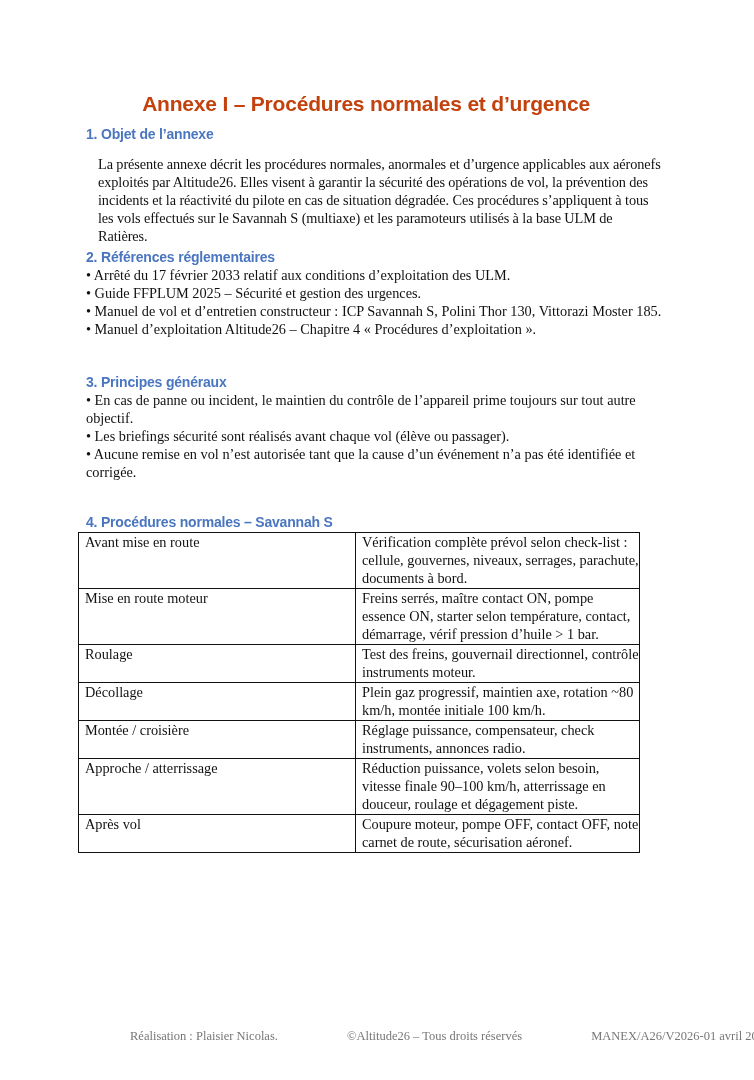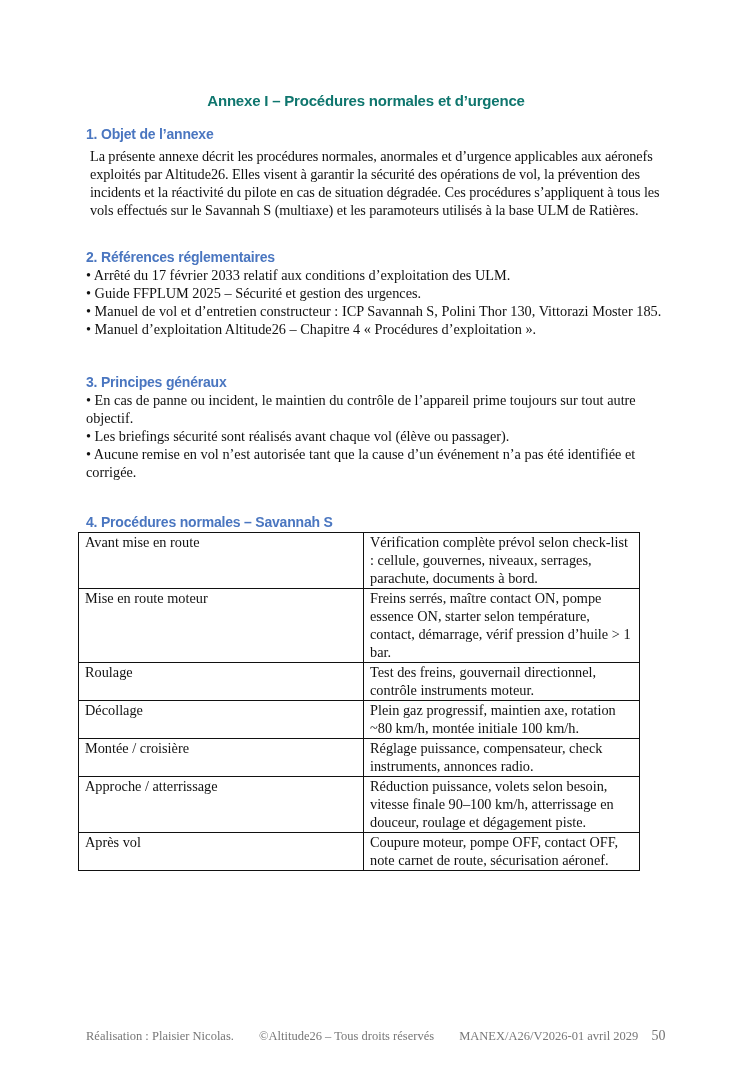--- a/index.html
+++ b/index.html
@@ -1,33 +1,33 @@
 <!DOCTYPE html>
 <html><head>
   <meta charset="utf-8">
   <style>
     html, body { margin: 0; padding: 0; background: #ffffff; }
     body { width: 754px; height: 1080px; position: relative; overflow: hidden;
       font-family: "Liberation Serif", serif; color: #111; }
     .page { position: absolute; left: 86px; top: 0; width: 590px; }
     .title { position: absolute; left: 0; top: 92px; width: 560px; text-align: center;
-      font-family: "Liberation Sans", sans-serif; font-weight: bold; font-size: 15px;
-      color: #0f766e; letter-spacing: -0.2px; }
+      font-family: "Liberation Sans", sans-serif; font-weight: bold; font-size: 21px;
+      color: #c2410c; letter-spacing: -0.2px; }
     .h { font-family: "Liberation Sans", sans-serif; font-weight: bold; font-size: 14px;
       color: #4a76c0; margin: 0; line-height: 18px; letter-spacing: -0.2px; }
-    .p { font-size: 14.3px; line-height: 18px; margin: 4px; letter-spacing: -0.1px; }
+    .p { font-size: 14.3px; line-height: 18px; margin: 12px; letter-spacing: -0.1px; }
     .section { position: absolute; left: 0; width: 590px; }
     .bullet { font-size: 14.3px; line-height: 18px; margin: 0; }
     table { border-collapse: collapse; position: absolute; left: -8px; top: 532px; width: 562px;
       font-size: 14.3px; line-height: 18px; }
-    td { border: 1.5px solid #111; vertical-align: top; padding: 0 8px 1px 6px; margin-left: 36px; }
+    td { border: 1.5px solid #111; vertical-align: top; padding: 0 0 1px 6px; margin-left: 36px; }
     td.c1 { width: 270px; }
     .footer { position: absolute; top: 1028px; left: 86px; font-size: 12.5px; color: #777;
       white-space: nowrap; }
-    .footer span { margin-right: 22px; }
+    .footer span { margin-right: 22px; margin-left: 44px; }
     .footer .num { color: #737373; font-size: 14px; margin-right: 0; margin-left: -12px; }
   </style>
 </head>
 <body>
 
 <div class="page">
   <div class="title">Annexe I – Procédures normales et d’urgence</div>
 
   <div class="section" style="top:125px">
     <p class="h">1. Objet de l’annexe</p>

